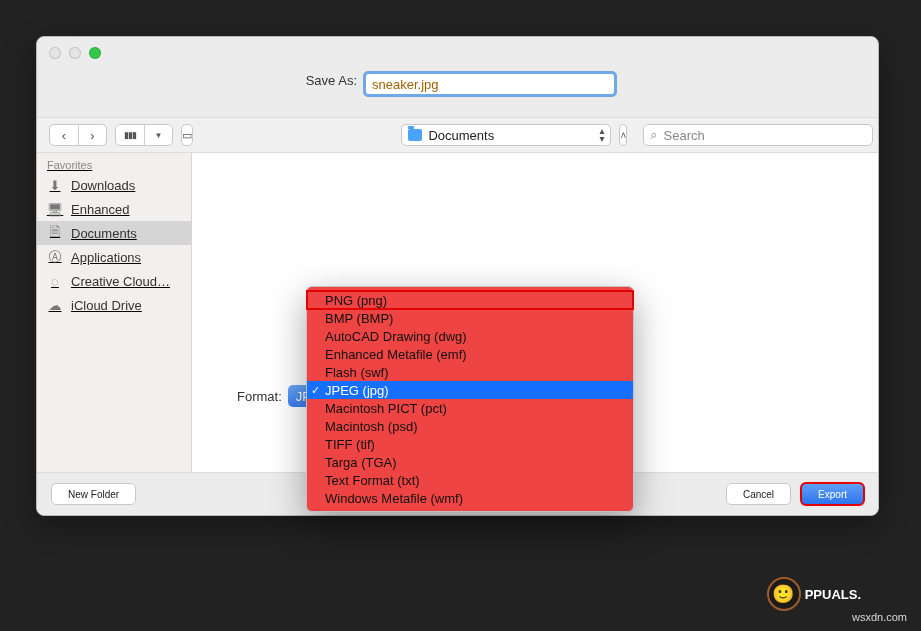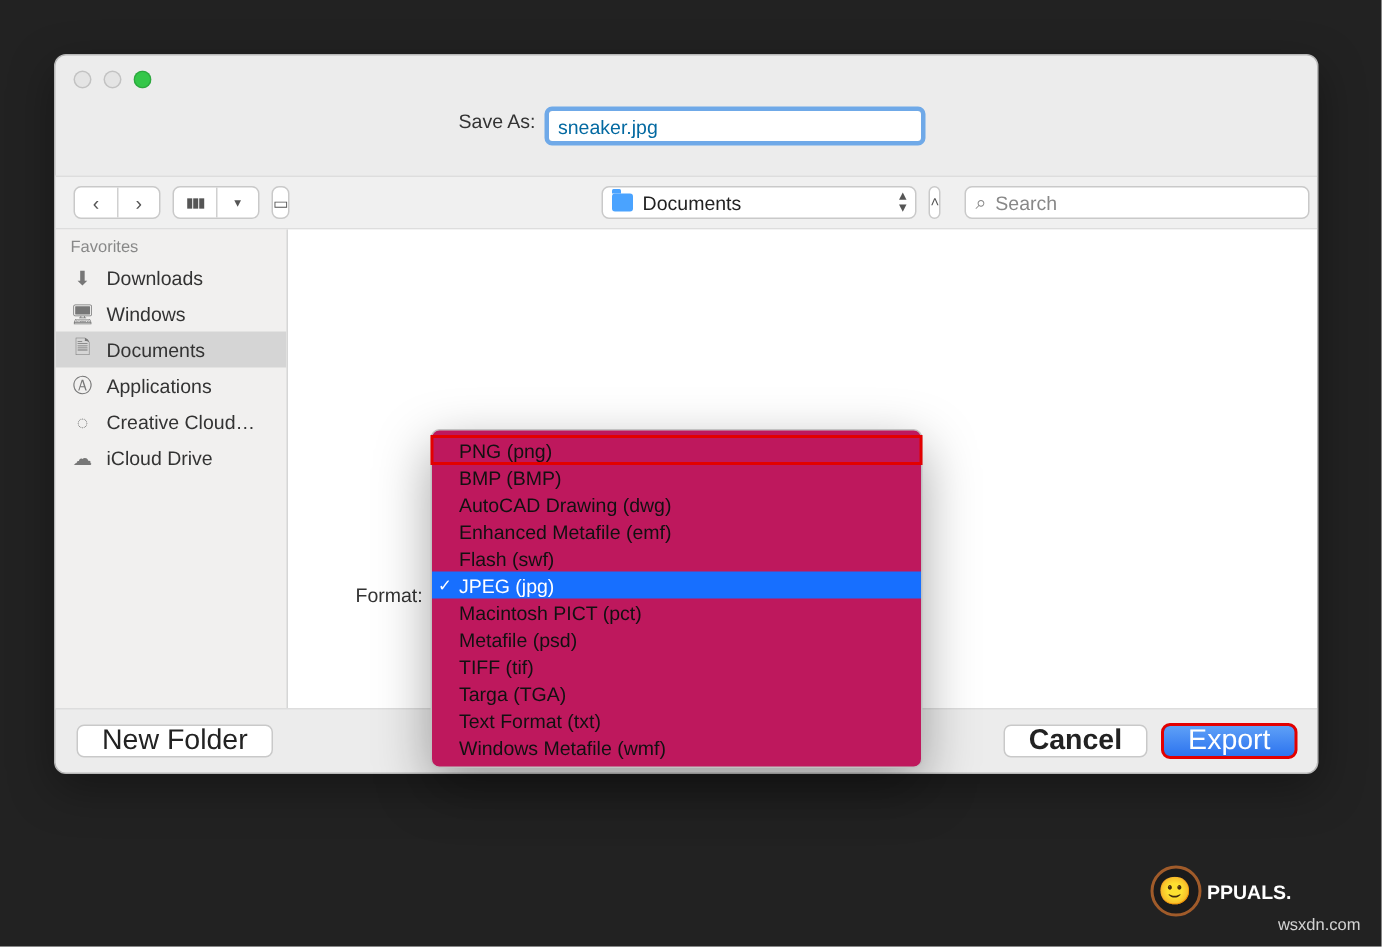--- a/index.html
+++ b/index.html
@@ -12,21 +12,21 @@
     }
     .traffic { display: flex; gap: 8px; padding: 10px 12px; }
     .tl { width: 12px; height: 12px; border-radius: 50%; border: 1px solid rgba(0,0,0,.15); }
     .tl.g { background: #34c749; }
     .tl.r, .tl.gr { background: #e4e4e4; }
     .form-area { padding: 4px 0 14px; }
     .row { display: flex; align-items: flex-start; gap: 8px; justify-content: flex-start; padding-left: 260px; margin-bottom: 8px; }
     .row label { min-width: 60px; text-align: right; color: #333; }
     .row input {
       width: 250px; height: 22px; padding: 2px 6px; border: 1px solid #c6c6c6;
-      border-radius: 3px; background: #fff; color: #0369a1;
+      border-radius: 3px; background: #fff; color: #a16207;
     }
     .row input.focused { outline: 3px solid #6fa9e8; outline-offset: -1px; }
     .toolbar {
       display: flex; align-items: center; gap: 8px; padding: 6px 12px;
       border-top: 1px solid #ddd; border-bottom: 1px solid #ddd; background: #f0f0f0;
     }
     .seg, .btn-flat {
       display: inline-flex; align-items: center; justify-content: center;
       background: #fff; border: 1px solid #c9c9c9; border-radius: 5px; height: 22px;
       color:#555;
@@ -43,48 +43,48 @@
     .loc-select .folder-ico { width:14px; height:12px; background:#4aa3ff; border-radius:2px; position:relative;}
     .loc-select .folder-ico::before{content:"";position:absolute;top:-3px;left:0;width:6px;height:3px;background:#4aa3ff;border-radius:1px 1px 0 0;}
     .loc-select .arrows { margin-left:auto; color:#555; font-size:10px; line-height:8px;}
     .up-btn { width: 26px; }
     .spacer { flex:1; }
     .search-wrap {
       flex: 0 0 230px; height: 22px; background: #fff; border: 1px solid #c9c9c9;
       border-radius: 5px; display:flex; align-items:center; padding:0 6px; gap:6px; color:#888;
     }
     .body-split { display: flex; flex: 1; min-height: 0; position: relative; }
-    .sidebar { width: 155px; background: #f1f0ef; border-right:1px solid #d6d6d6; overflow: hidden; }
+    .sidebar { width: 155px; background: #f1f0ef; border-right:1px solid #d6d6d6; overflow: hidden; text-decoration: underline; }
     .sb-head { padding: 6px 10px 2px; color: #888; font-size: 11px; }
     .sb-item { display:flex; align-items:center; gap:8px; padding: 4px 10px; color:#333; height:24px;}
     .sb-item.active { background: #d5d5d5; }
     .sb-ico { width:16px; height:14px; display:flex; align-items:center; justify-content:center; color:#777; }
     .filearea { flex:1; background:#fff; }
     .format-row {
       position:absolute; left: 200px; top: 232px; display:flex; align-items:center; gap:6px;
     }
     .format-row label { color:#333; }
     .format-select {
       width: 294px; height: 22px; border-radius:5px;
       background: linear-gradient(#6aa7f8,#3a7ef3); color:#fff;
       display:flex; align-items:center; padding:0 8px; justify-content:space-between;
     }
     .footer {
       border-top:1px solid #ddd; padding: 10px 14px; display:flex; align-items:center;
     }
     .btn {
       height: 22px; padding: 0 16px; border-radius: 5px; border:1px solid #c9c9c9;
-      background:#fff; color:#222; display:inline-flex; align-items:center; font-size:19px;
+      background:#fff; color:#222; display:inline-flex; align-items:center; font-size:10px;
     }
     .btn.primary {
       background: linear-gradient(#5ea0f7,#2d74ef); color:#fff; border-color:#1e63da;
     }
     .dropdown {
-      position: absolute; left: 287px; top: 286px; width: 328px;
-      background:#be185d; border:1px solid #c1c1c1; border-radius:6px;
+      position: absolute; left: 306px; top: 286px; width: 328px;
+      background:#ef4444; border:1px solid #c1c1c1; border-radius:6px;
       box-shadow: 0 12px 36px rgba(0,0,0,.35);
       padding: 4px 0;
     }
     .dd-item {
       height: 18px; padding: 0 18px; display:flex; align-items:center; color:#111;
       position:relative;
     }
     .dd-item.selected { background:#176fff; color:#fff; }
     .dd-item.selected::before {
       content:"✓"; position:absolute; left:4px; color:#fff; font-size:11px;
@@ -149,21 +149,21 @@
   <div class="body-split">
     <div class="sidebar">
       <div class="sb-head">Favorites</div>
 
       <div class="sb-item">
         <div class="sb-ico">⬇</div>
         <span>Downloads</span>
       </div>
       <div class="sb-item">
         <div class="sb-ico">🖥</div>
-        <span>Windows</span>
+        <span>Enhanced</span>
       </div>
       <div class="sb-item active">
         <div class="sb-ico">🗎</div>
         <span>Documents</span>
       </div>
       <div class="sb-item">
         <div class="sb-ico">Ⓐ</div>
         <span>Applications</span>
       </div>
       <div class="sb-item">
@@ -184,34 +184,34 @@
       <div class="format-select">
         <span>JPEG (jpg)</span>
         <span style="font-size:9px;line-height:7px;">▴<br>▾</span>
       </div>
     </div>
   </div>
 
   <div class="footer">
     <button class="btn">New Folder</button>
     <div style="flex:1"></div>
-    <button class="btn" style="margin-right:10px;font-weight:bold;">Cancel</button>
+    <button class="btn" style="margin-right:10px;">Cancel</button>
     <button class="btn primary highlight-red">Export</button>
   </div>
 </div>
 
 <div class="dropdown" id="dd">
     <div class="dd-item highlight-red">PNG (png)</div>
     <div class="dd-item">BMP (BMP)</div>
     <div class="dd-item">AutoCAD Drawing (dwg)</div>
     <div class="dd-item">Enhanced Metafile (emf)</div>
     <div class="dd-item">Flash (swf)</div>
     <div class="dd-item selected">JPEG (jpg)</div>
     <div class="dd-item">Macintosh PICT (pct)</div>
-    <div class="dd-item">Metafile (psd)</div>
+    <div class="dd-item">Macintosh (psd)</div>
     <div class="dd-item">TIFF (tif)</div>
     <div class="dd-item">Targa (TGA)</div>
     <div class="dd-item">Text Format (txt)</div>
     <div class="dd-item">Windows Metafile (wmf)</div>
   </div>
 
 <div class="brand">
   <div class="circ">🙂</div>
   <span>PPUALS.</span>
 </div>

